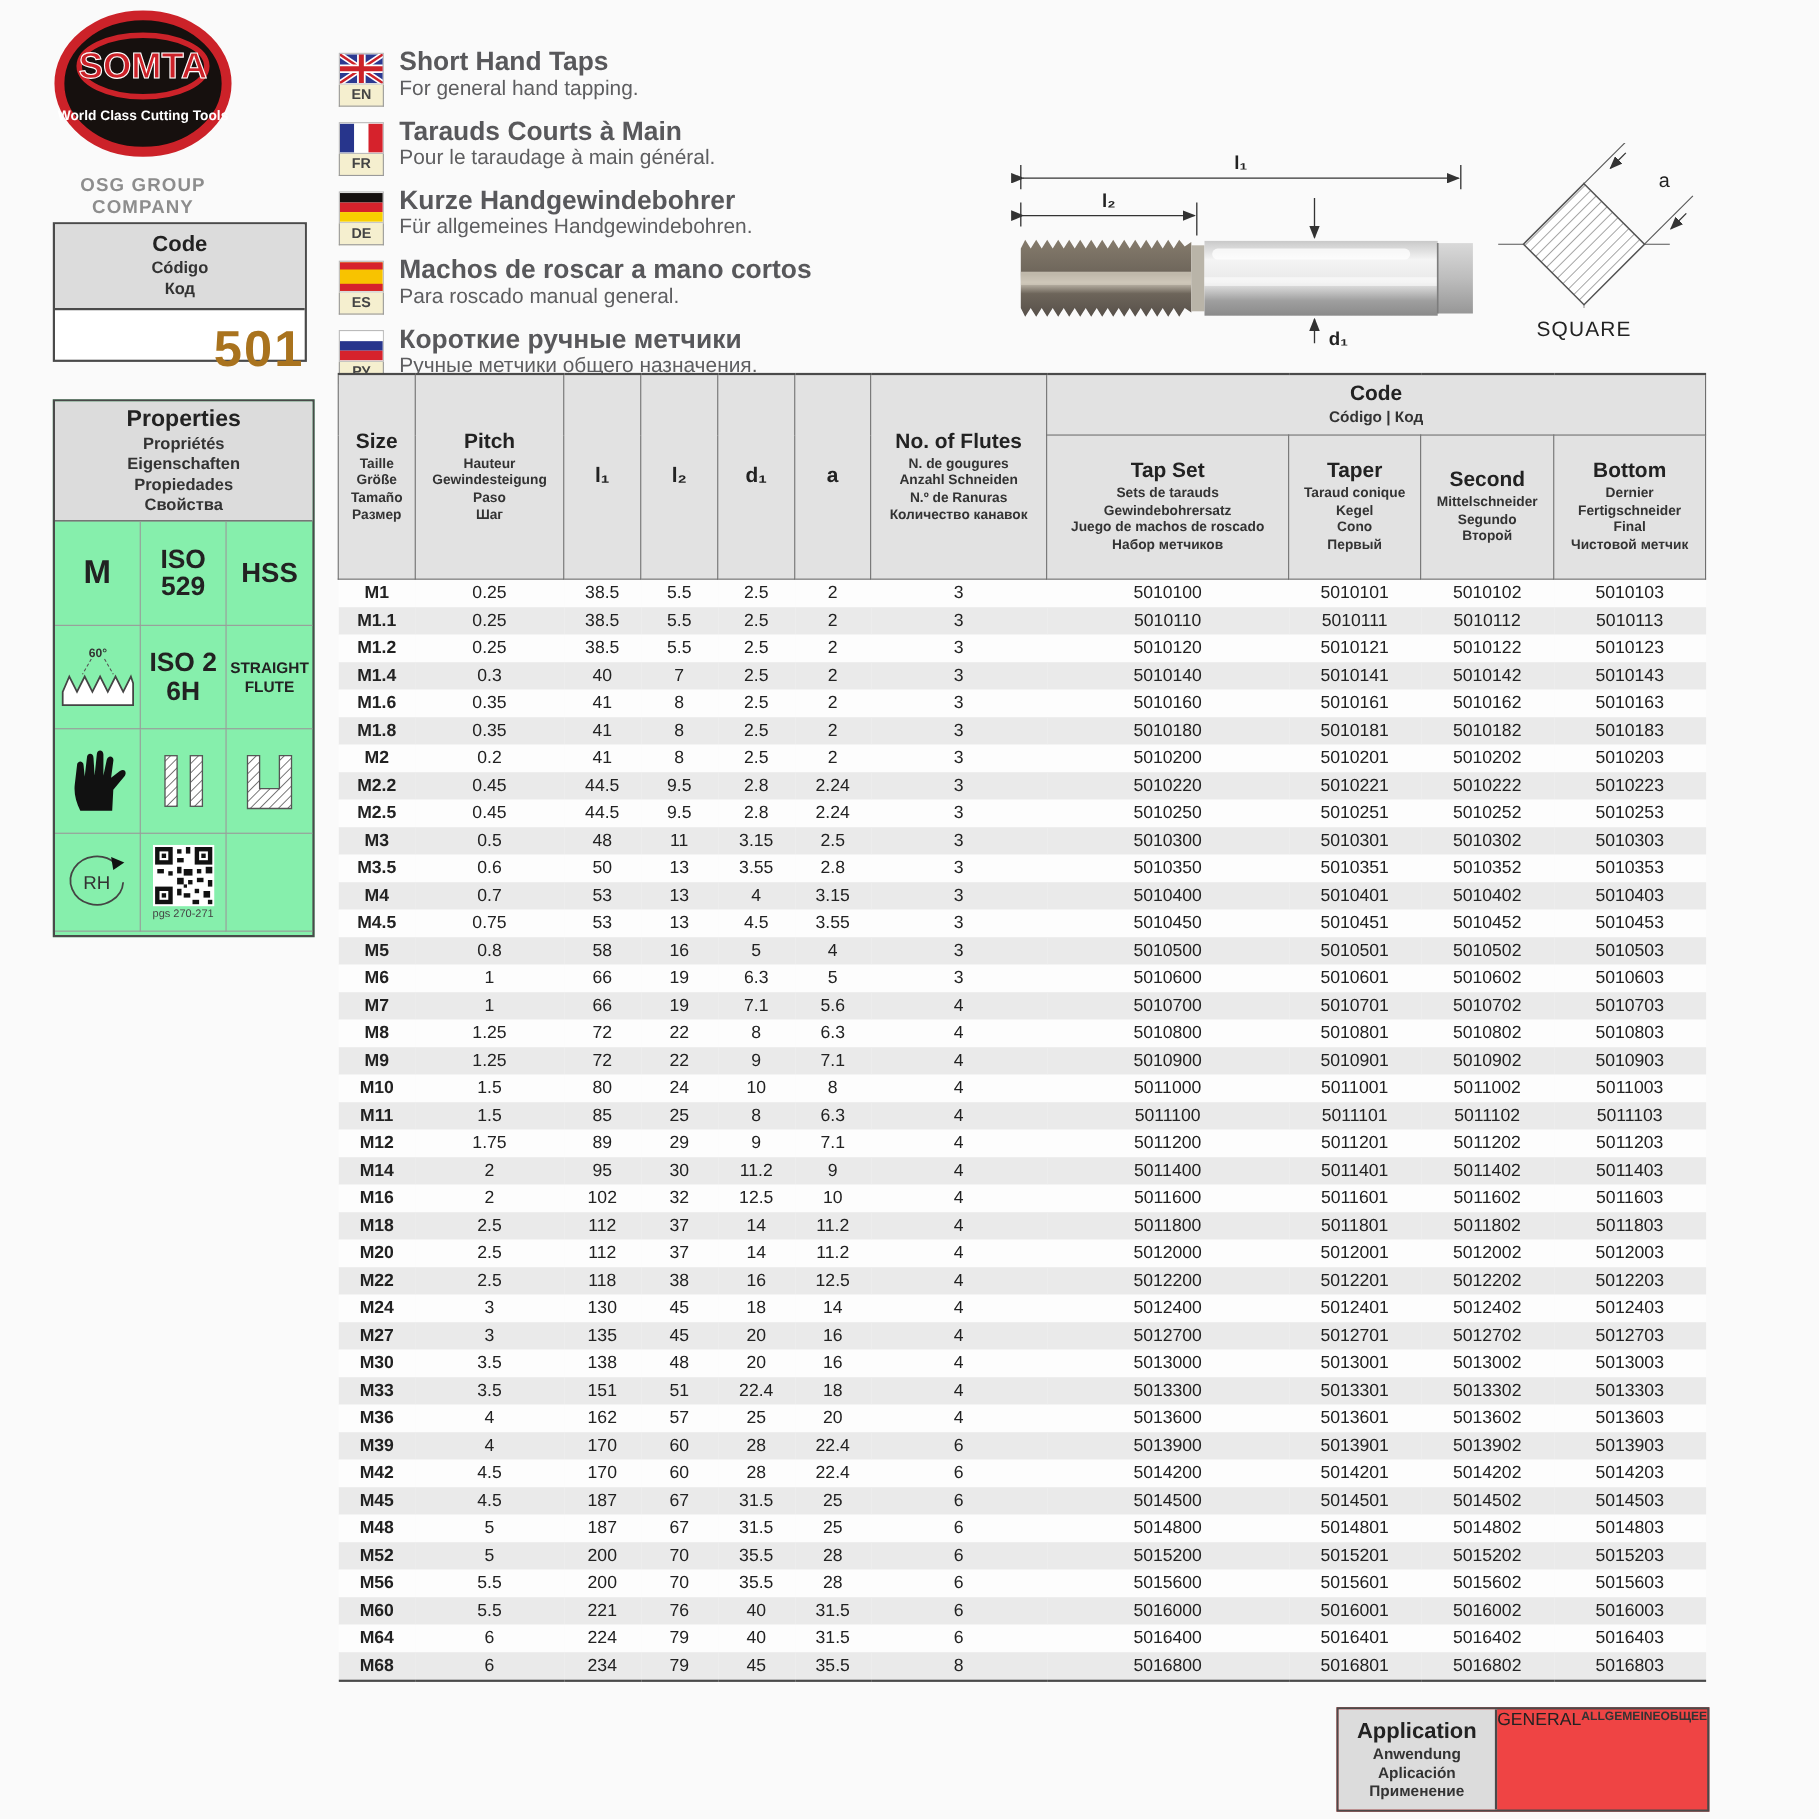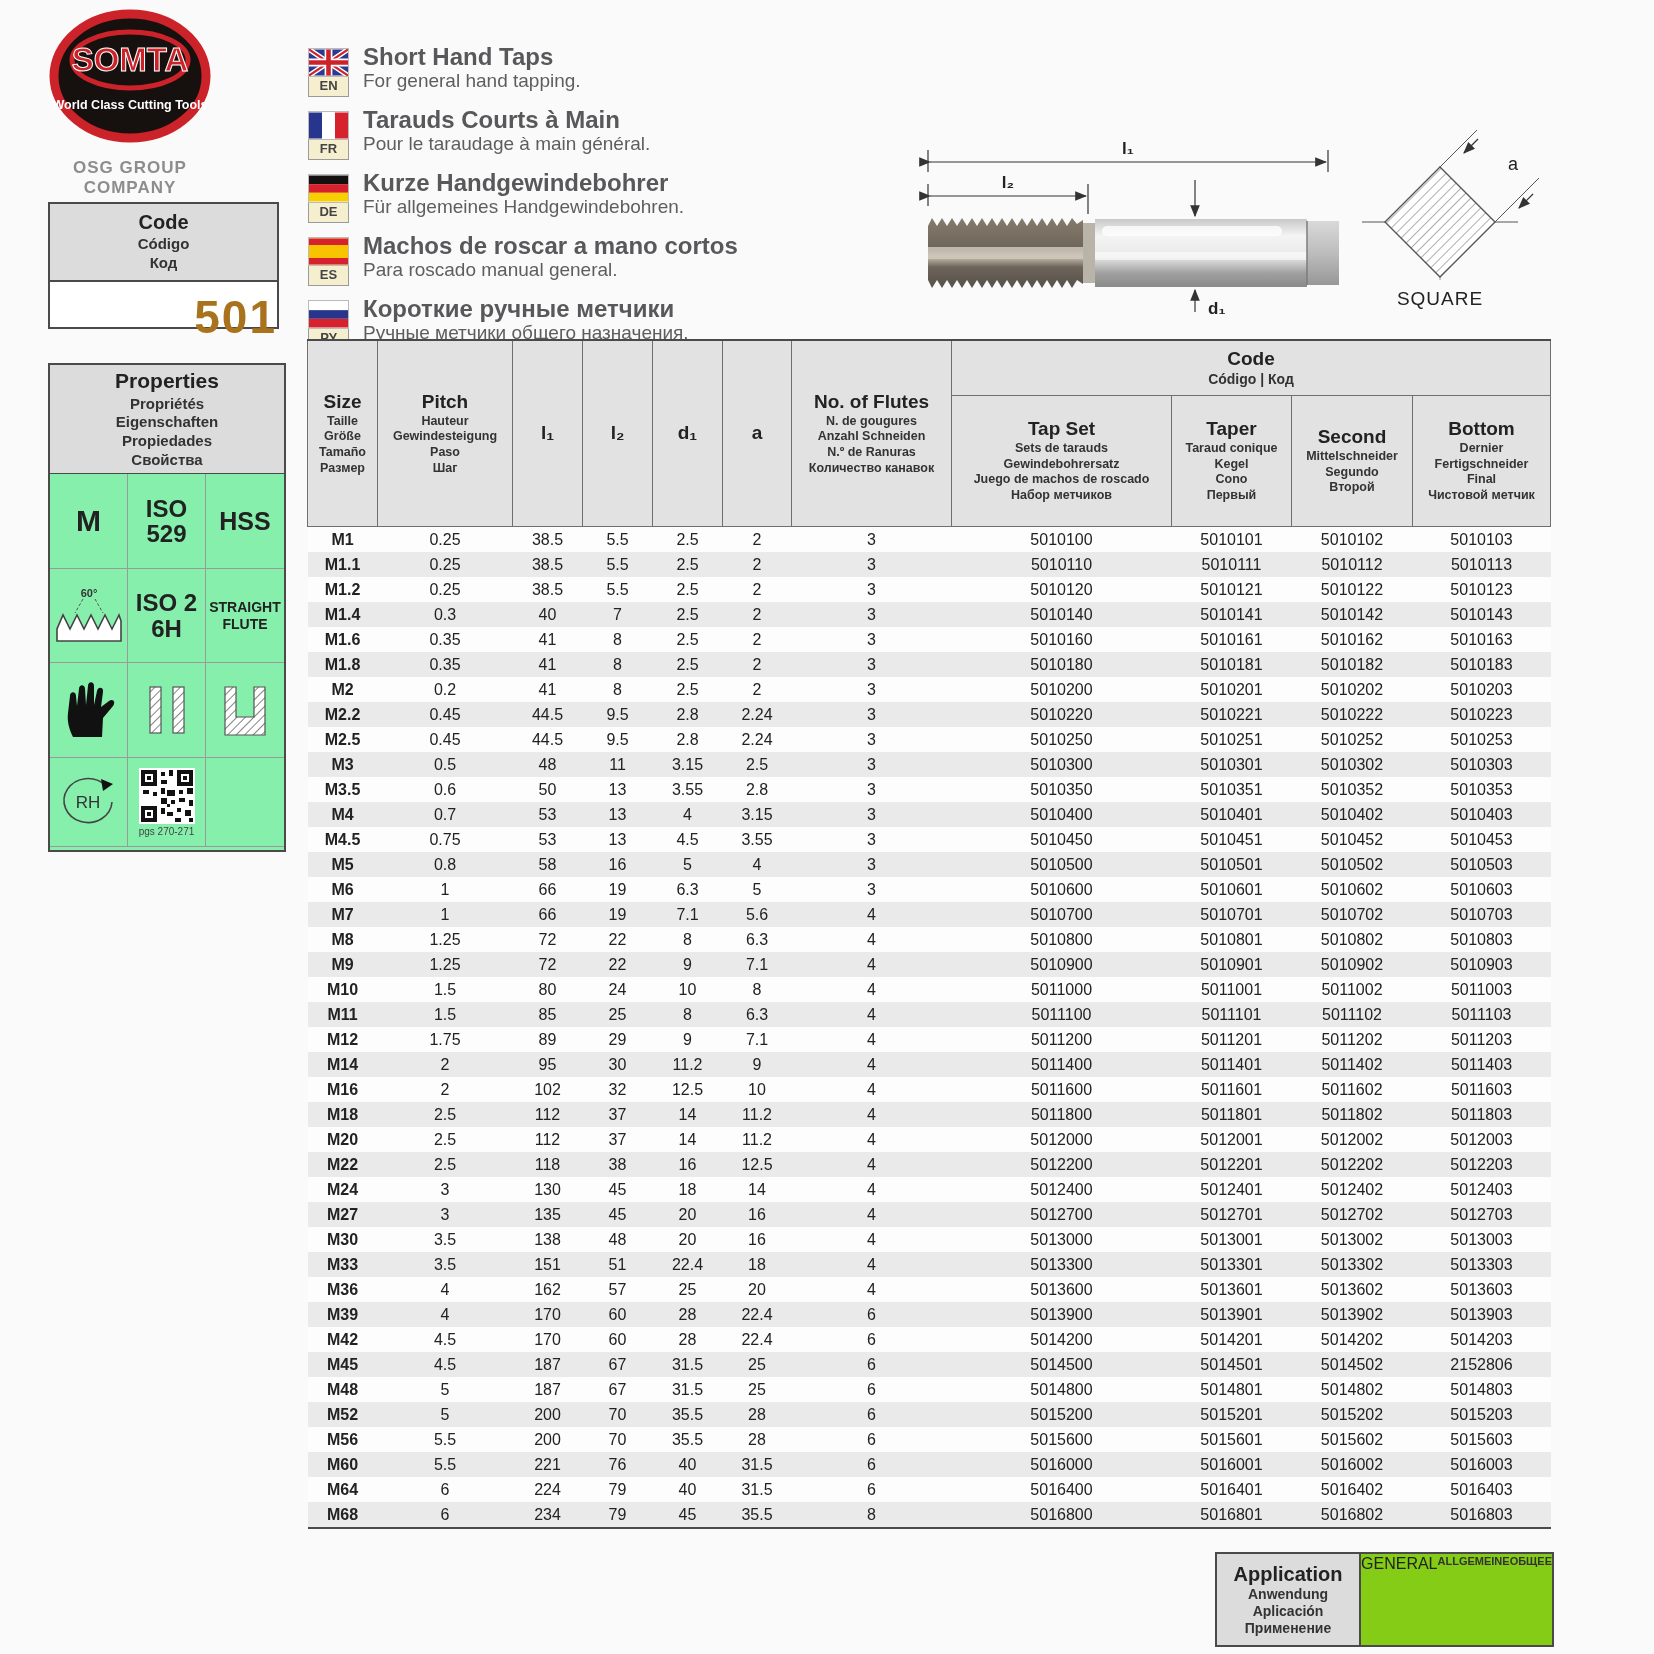--- a/index.html
+++ b/index.html
@@ -57,21 +57,21 @@
   th .ln{font-size:12.5px;font-weight:bold;color:#333;line-height:1.25;}
   .codegrp .ln0{font-size:19px;}
   .codegrp .ln{font-size:14px;}
   tbody{border-bottom:2px solid #4a4a4a;}
   tbody td{height:25px;padding:0;text-align:center;font-size:16px;color:#222;}
   tbody tr:nth-child(even){background:#eaeaea;}
   tbody tr:nth-child(odd){background:#fdfdfd;}
   td.size-col{font-weight:bold;}
 
   
-  .appbox{left:1215px;top:1552px;width:335px;height:91px;border:2px solid #4a4a4a;display:flex;background:#84cc16;}
+  .appbox{left:1215px;top:1552px;width:335px;height:91px;border:2px solid #4a4a4a;display:flex;background:#ef4444;}
   .appbox .l{width:243px;background:#dcdcdc;border-right:2px solid #4a4a4a;display:flex;flex-direction:column;
              justify-content:center;text-align:center;line-height:1.2;}
   .appbox .l .ln0{font-size:20px;font-weight:bold;}
   .appbox .l .ln{font-size:14px;font-weight:bold;color:#333;}
   .appbox .r{flex:1;display:flex;flex-direction:row;justify-content:center;text-align:center;line-height:1.3;}
   .appbox .r .ln{font-size:11px;font-weight:bold;color:#333;}
 </style>
 </head>
 <body>
 
@@ -874,21 +874,21 @@
             <td class="size-col">M45</td>
             <td>4.5</td>
             <td>187</td>
             <td>67</td>
             <td>31.5</td>
             <td>25</td>
             <td>6</td>
             <td>5014500</td>
             <td>5014501</td>
             <td>5014502</td>
-            <td>2152806</td>
+            <td>5014503</td>
           </tr>
           <tr>
             <td class="size-col">M48</td>
             <td>5</td>
             <td>187</td>
             <td>67</td>
             <td>31.5</td>
             <td>25</td>
             <td>6</td>
             <td>5014800</td>

